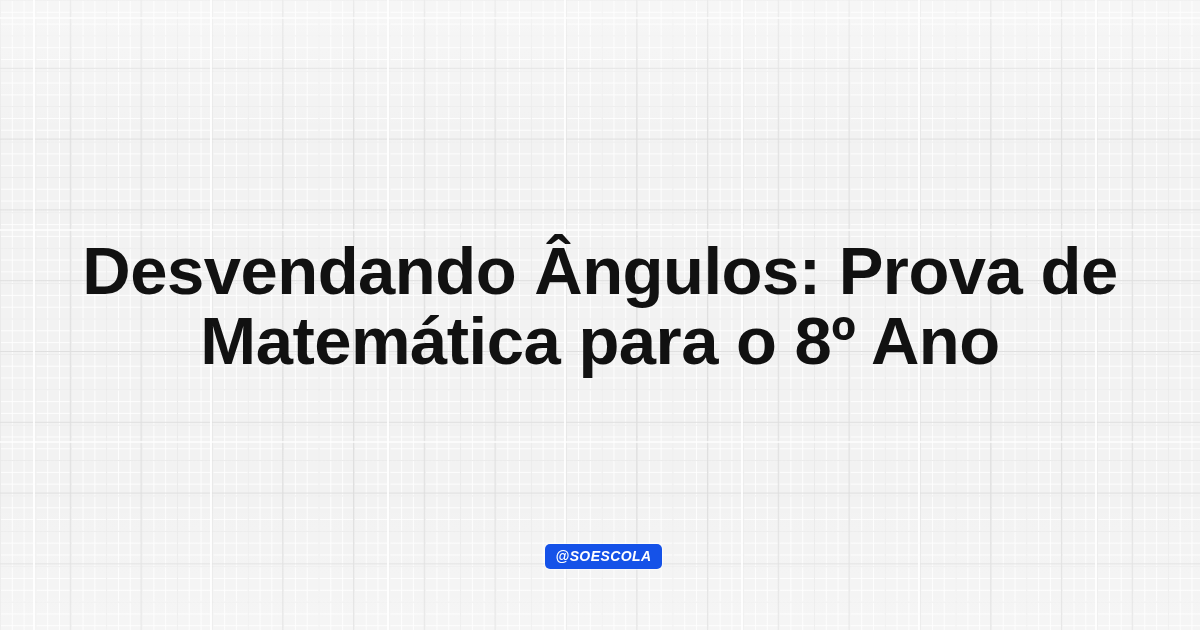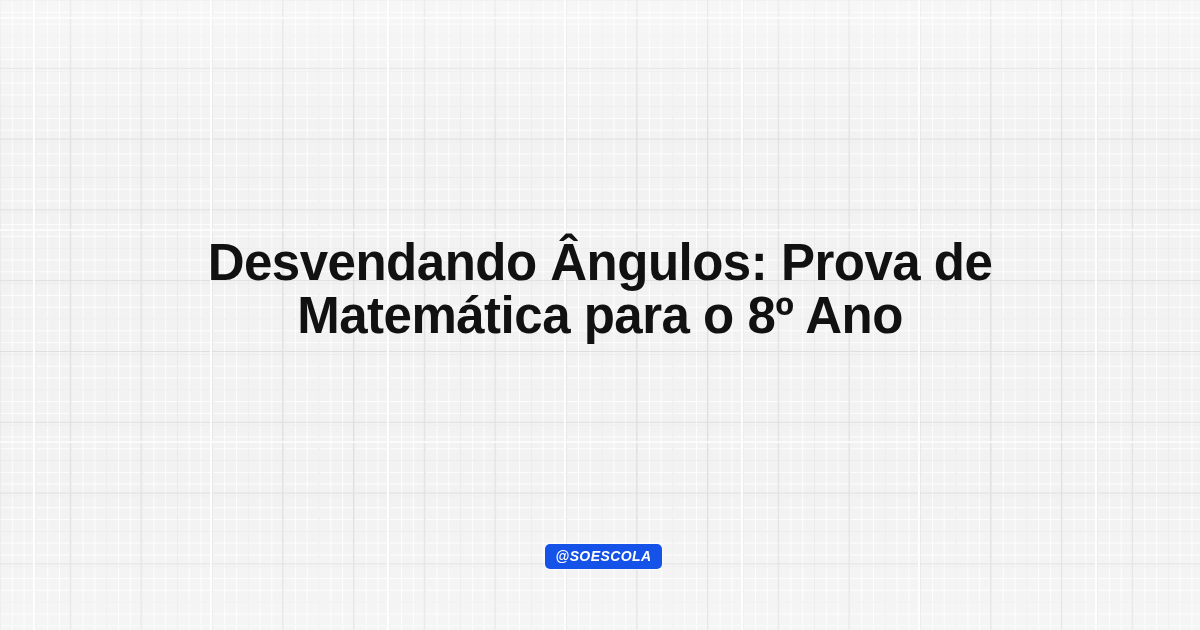--- a/index.html
+++ b/index.html
@@ -67,21 +67,21 @@
     left: 0;
     right: 0;
     top: 236px;
     text-align: center;
     padding: 0 40px;
     box-sizing: border-box;
   }
   .title {
     margin: 0;
     font-family: "Liberation Sans", sans-serif;
-    font-size: 51px;
+    font-size: 67px;
     font-weight: 700;
     line-height: 1.04;
     color: #111111;
     letter-spacing: -0.5px;
     white-space: pre-line;
   }
 
   
   .badge-wrap {
     position: absolute;

